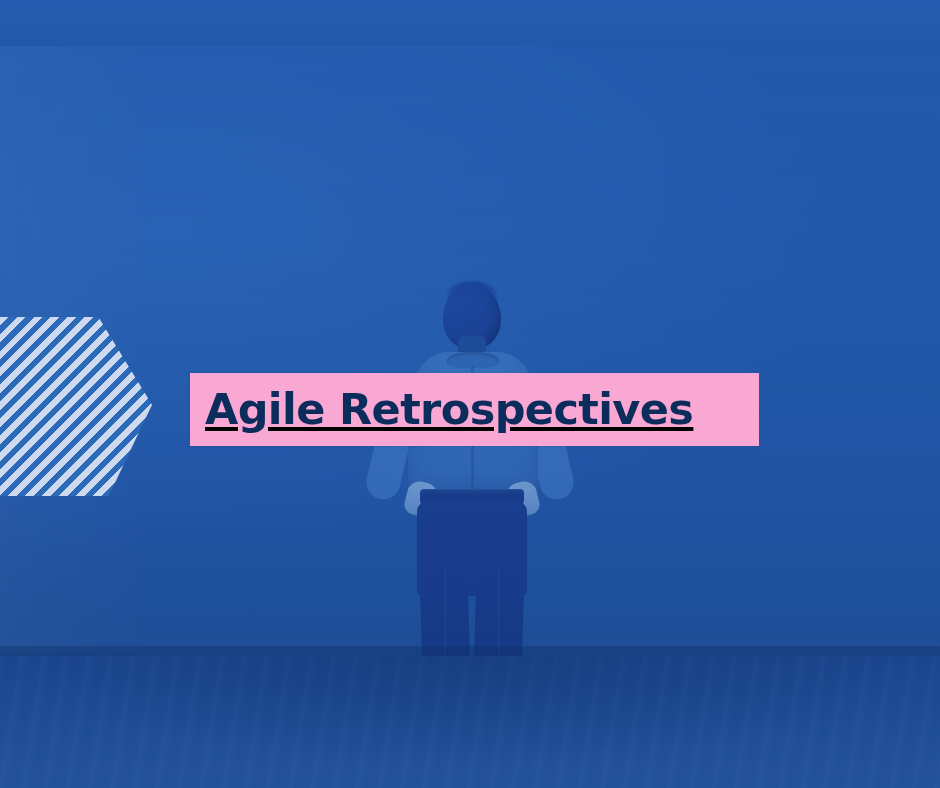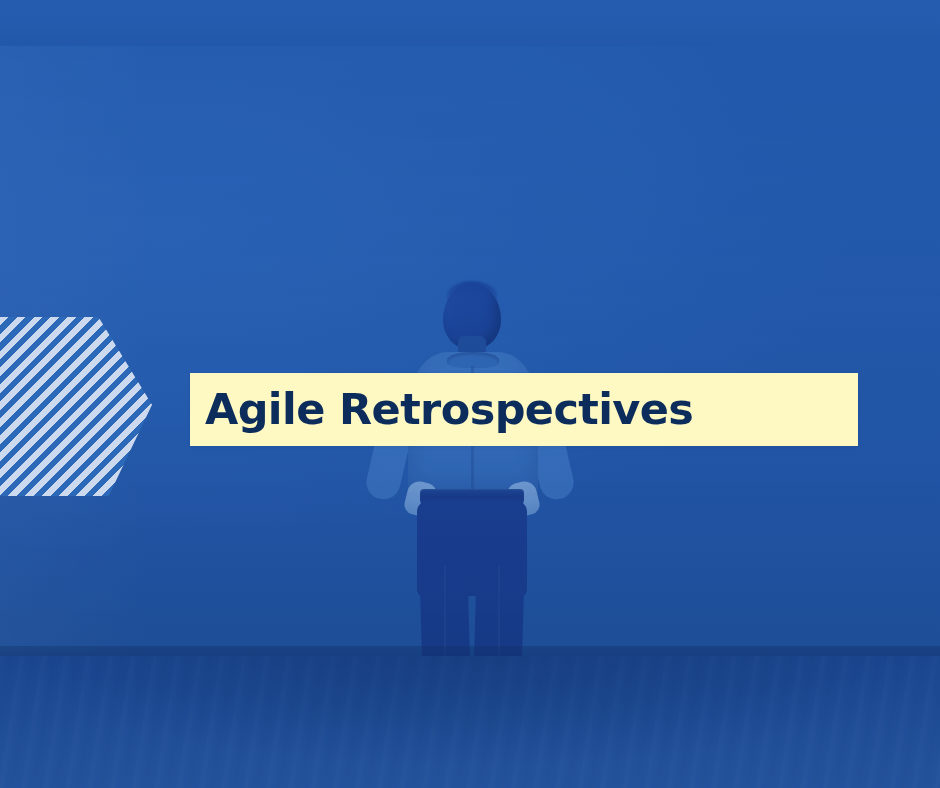--- a/index.html
+++ b/index.html
@@ -252,26 +252,27 @@
       #2c69b9 12px
     );
     clip-path: polygon(0% 0%, 74% 0%, 100% 49%, 79% 100%, 0% 100%);
   }
 
   
   .title-bar {
     position: absolute;
     left: 190px;
     top: 373px;
-    width: 668px;
+    width: 569px;
     height: 73px;
-    background: #fef9c3;
+    background: #f9a8d4;
     display: flex;
     align-items: center;
     box-shadow: 0 1px 3px rgba(10,38,88,0.12);
+    text-decoration: underline;
   }
   .title-text {
     margin: 0 0 0 15px;
     font-family: "DejaVu Sans", "Liberation Sans", sans-serif;
     font-size: 43px;
     font-weight: 700;
     letter-spacing: -0.6px;
     color: #0c2c5c;
     line-height: 1;
     white-space: nowrap;

